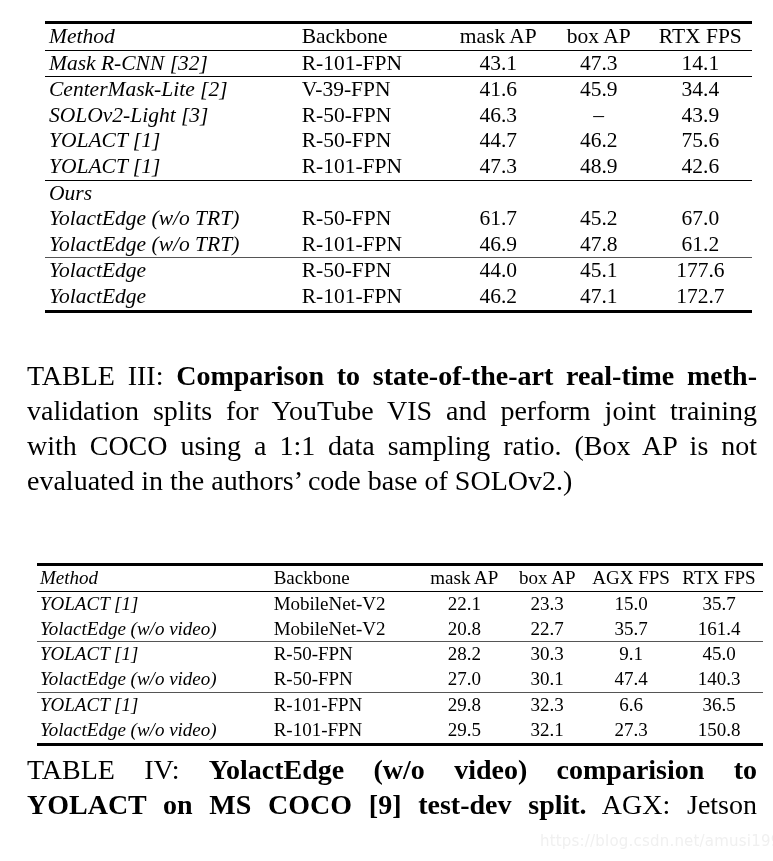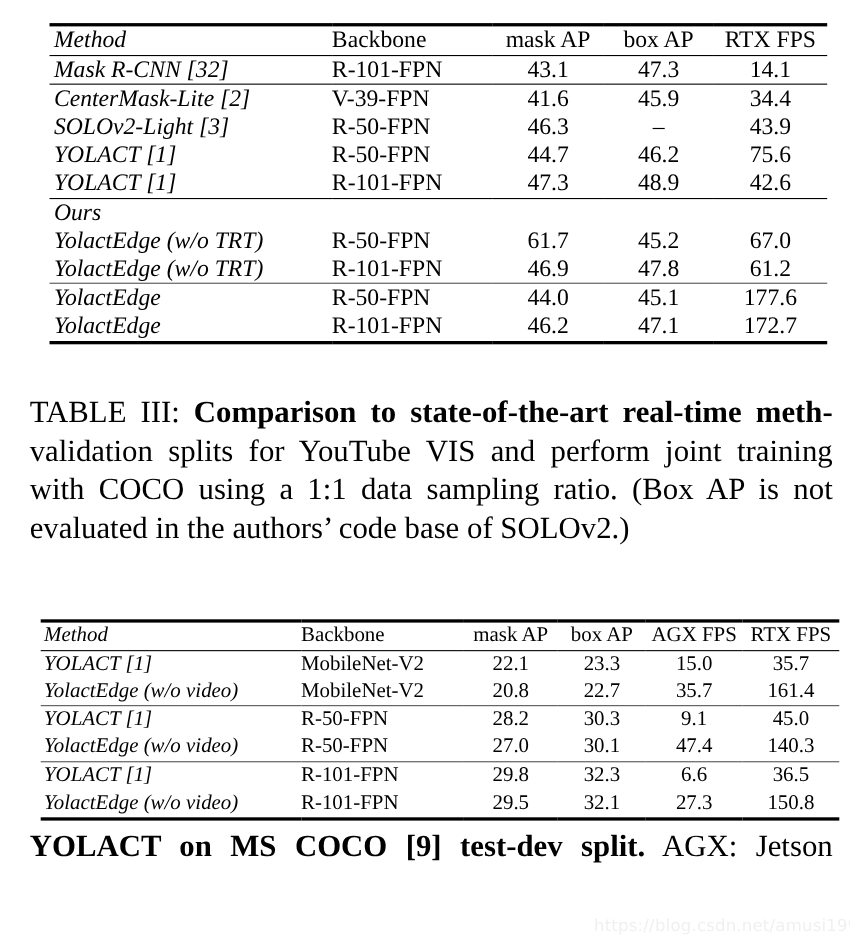--- a/index.html
+++ b/index.html
@@ -281,16 +281,17 @@
       <td></td>
       <td></td>
       <td></td>
       <td></td>
       <td></td>
     </tr>
   </tbody>
 </table>
 
 <div class="caption" id="caption4">
+  <span class="caption-line just"><span>TABLE IV: </span><span class="b">YolactEdge (w/o video) comparision to</span></span>
   <span class="caption-line just"><span class="b">YOLACT on MS COCO [9] test-dev split.</span><span> AGX: Jetson</span></span>
 </div>
 
 <div id="watermark">https://blog.csdn.net/amusi1994</div>
 
 </body></html>

